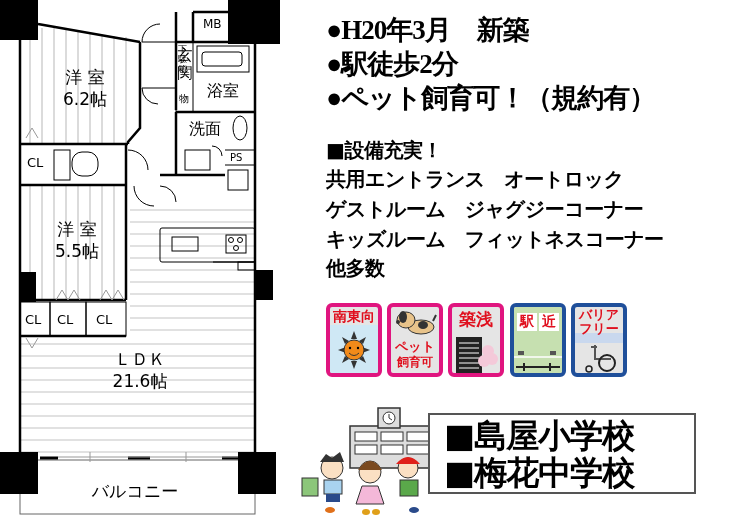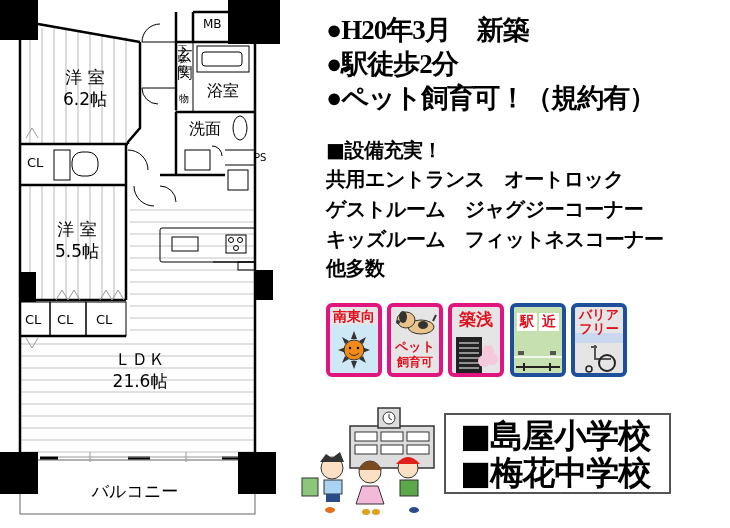--- a/index.html
+++ b/index.html
@@ -10,21 +10,21 @@
   #plan { position:absolute; left:0; top:0; width:280px; height:528px; }
   .room-label { position:absolute; text-align:center; font-size:17px; line-height:22px; font-family:"DejaVu Sans", sans-serif; }
   .small-label { position:absolute; font-size:13px; font-family:"DejaVu Sans", sans-serif; }
   
   .headline { position:absolute; left:326px; font-family:Liberation Serif, serif; font-weight:bold;
               font-size:27px; line-height:32px; letter-spacing:-1px; white-space:nowrap; }
   .feat { position:absolute; left:326px; font-family:"DejaVu Serif", "Liberation Serif", serif; font-weight:bold;
           font-size:20px; line-height:28px; white-space:nowrap; letter-spacing:-0.5px; }
   .badge { position:absolute; top:303px; width:56px; height:74px; border-radius:6px; box-sizing:border-box; border:4px solid; overflow:hidden; background:#e5e5e5; }
   .badge .bt { position:absolute; left:0; right:0; text-align:center; color:#e0101e; font-weight:bold; font-family:"DejaVu Sans", sans-serif; }
-  .school-box { position:absolute; left:428px; top:413px; width:227px; height:81px; border:2px solid #555; box-sizing:border-box; background:#fff;margin-left:16px; }
+  .school-box { position:absolute; left:428px; top:413px; width:268px; height:81px; border:2px solid #555; box-sizing:border-box; background:#fff; }
   .school-line { position:absolute; left:14px; font-family:"DejaVu Serif", "Liberation Serif", serif; font-weight:bold; font-size:33px; line-height:38px; white-space:nowrap; letter-spacing:-1px; }
 </style>
 </head>
 <body>
 
 <div id="plan">
   <svg width="280" height="528" viewBox="0 0 280 528">
 
     <g stroke="#999" stroke-width="0.7">
       <line x1="30" y1="28" x2="30" y2="144"></line>
@@ -163,21 +163,21 @@
     <div>ＬＤＫ</div>
     <div>21.6帖</div>
   </div>
 
   <div class="room-label" style="left:144px;top:46px;width:28px;font-size:15px;line-height:18px;word-break:break-all;margin-left:27px;">玄関</div>
   <div class="small-label" style="left:178px;top:44px;width:12px;font-size:9px;line-height:10px;word-break:break-all;">下駄箱</div>
   <div class="small-label" style="left:179px;top:92px;font-size:10px;">物</div>
   <div class="room-label" style="left:200px;top:80px;width:46px;font-size:16px;">浴室</div>
   <div class="room-label" style="left:182px;top:118px;width:46px;font-size:16px;">洗面</div>
   <div class="small-label" style="left:203px;top:17px;font-size:12px;text-align:right;">MB</div>
-  <div class="small-label" style="left:230px;top:152px;font-size:10px;margin-left:24px;">PS</div>
+  <div class="small-label" style="left:230px;top:152px;font-size:10px;">PS</div>
   <div class="small-label" style="left:27px;top:155px;">CL</div>
   <div class="small-label" style="left:25px;top:312px;">CL</div>
   <div class="small-label" style="left:57px;top:312px;">CL</div>
   <div class="small-label" style="left:96px;top:312px;">CL</div>
   <div class="room-label" style="left:70px;top:480px;width:130px;font-size:17px;">バルコニー</div>
 </div>
 
 <div class="headline" style="top:14px;">●H20年3月　新築</div>
 <div class="headline" style="top:48px;">●駅徒歩2分</div>
 <div class="headline" style="top:82px;">●ペット飼育可！（規約有）</div>

